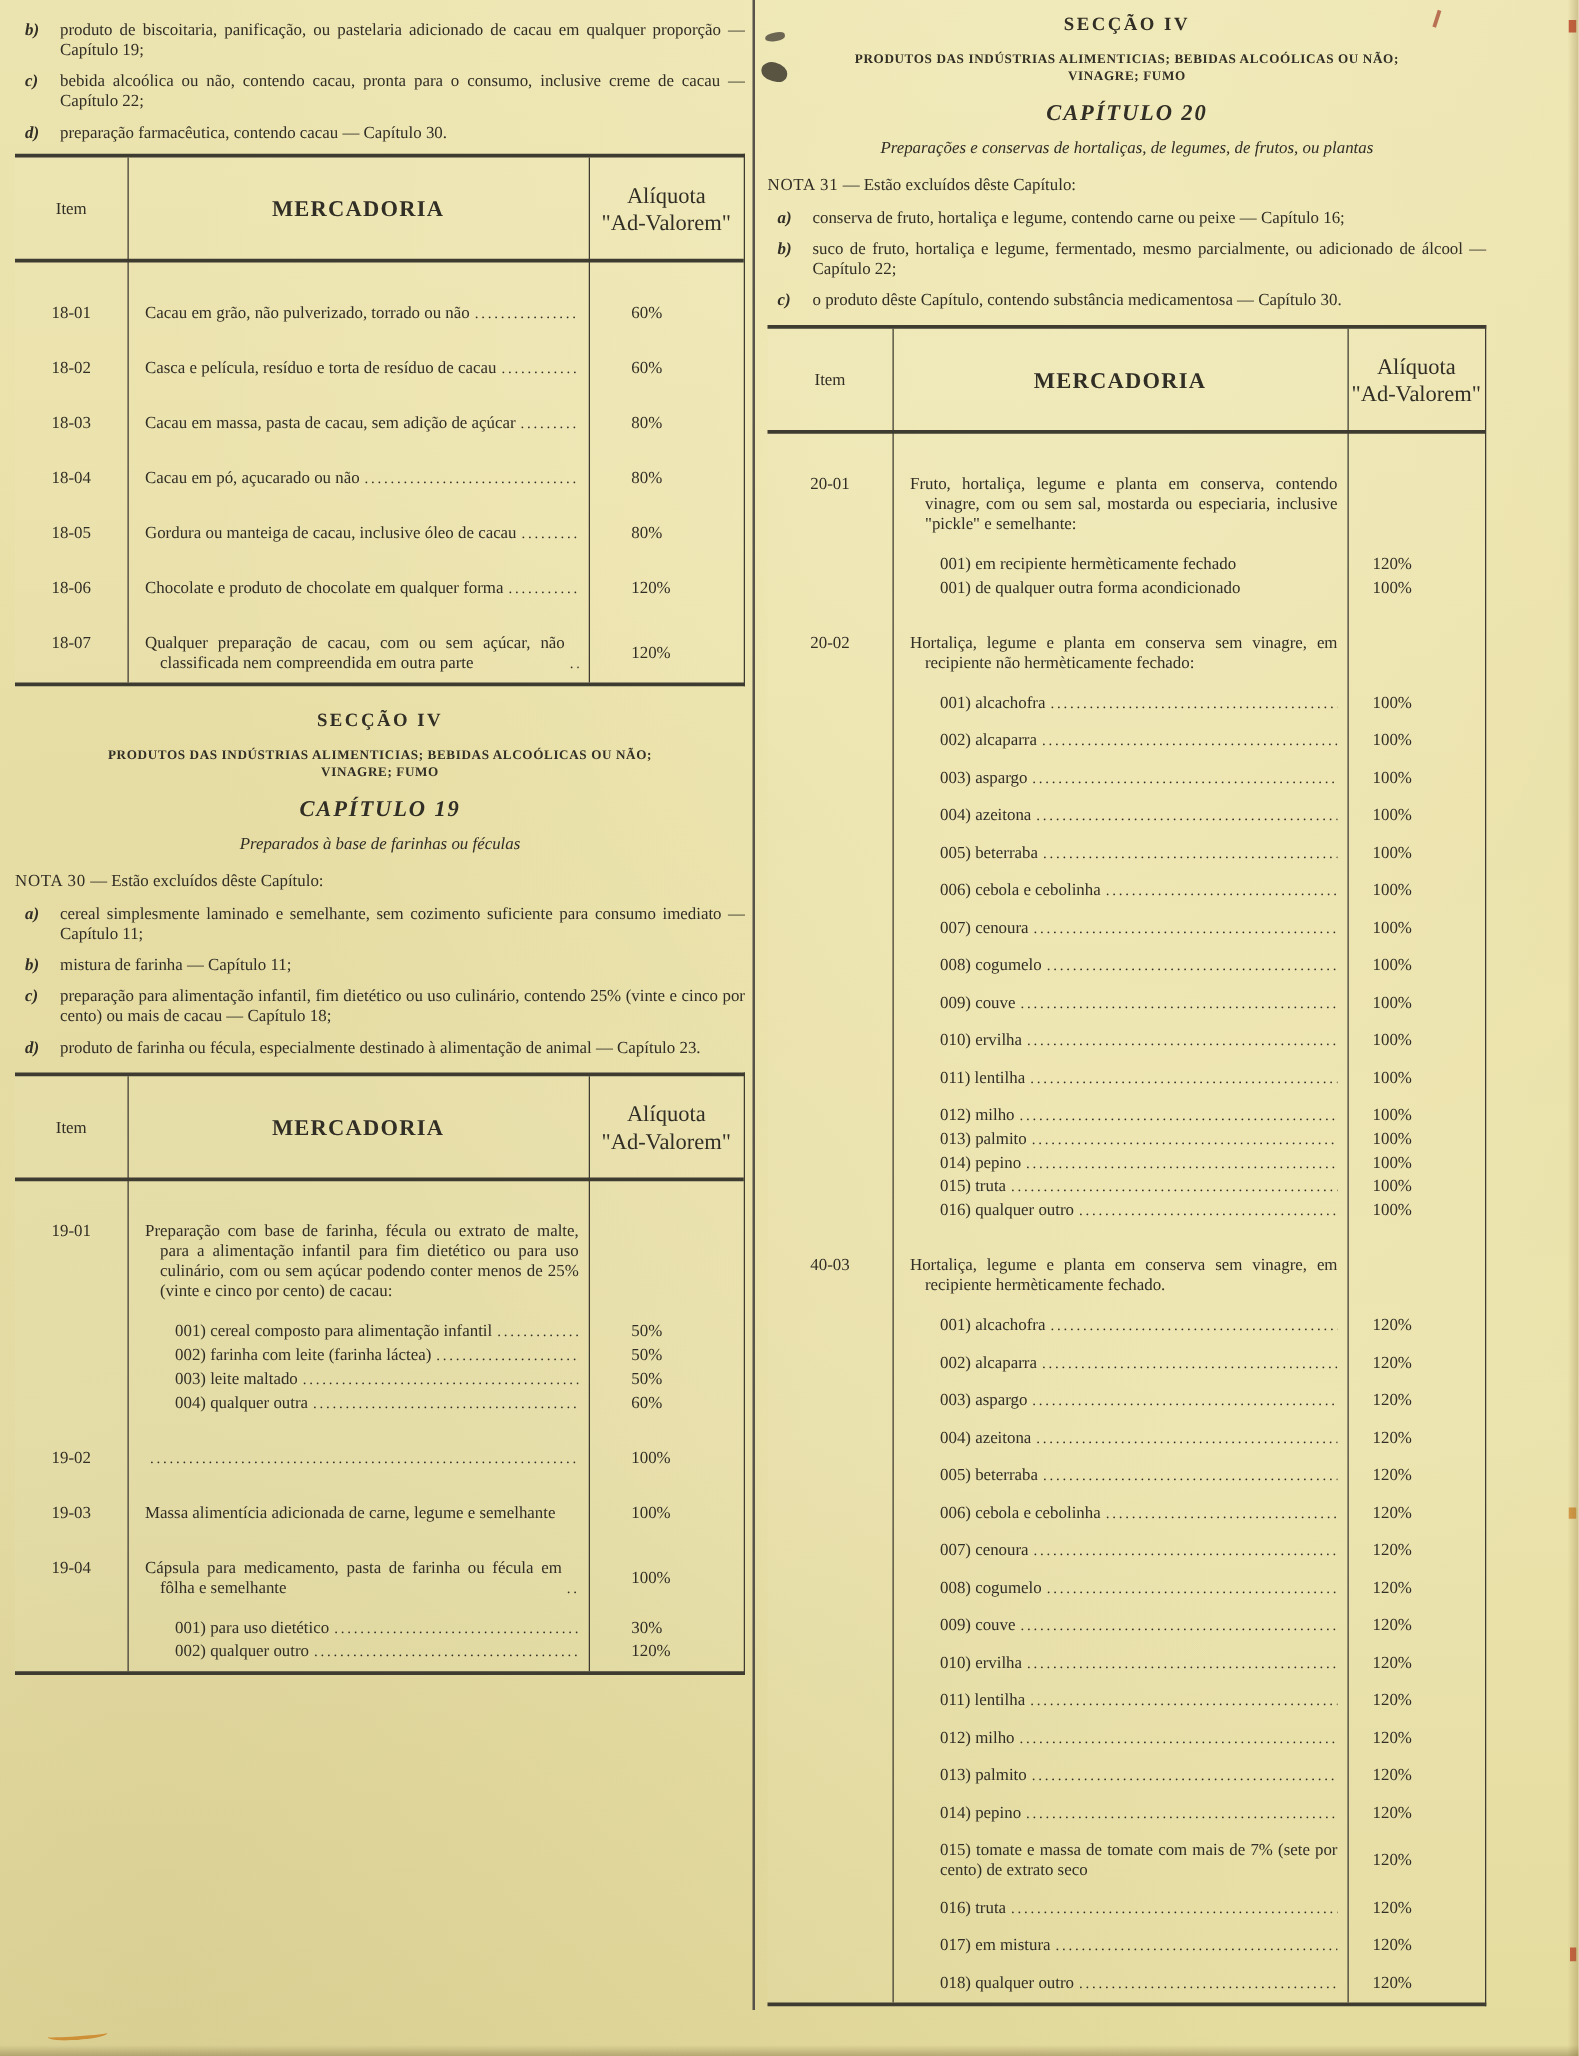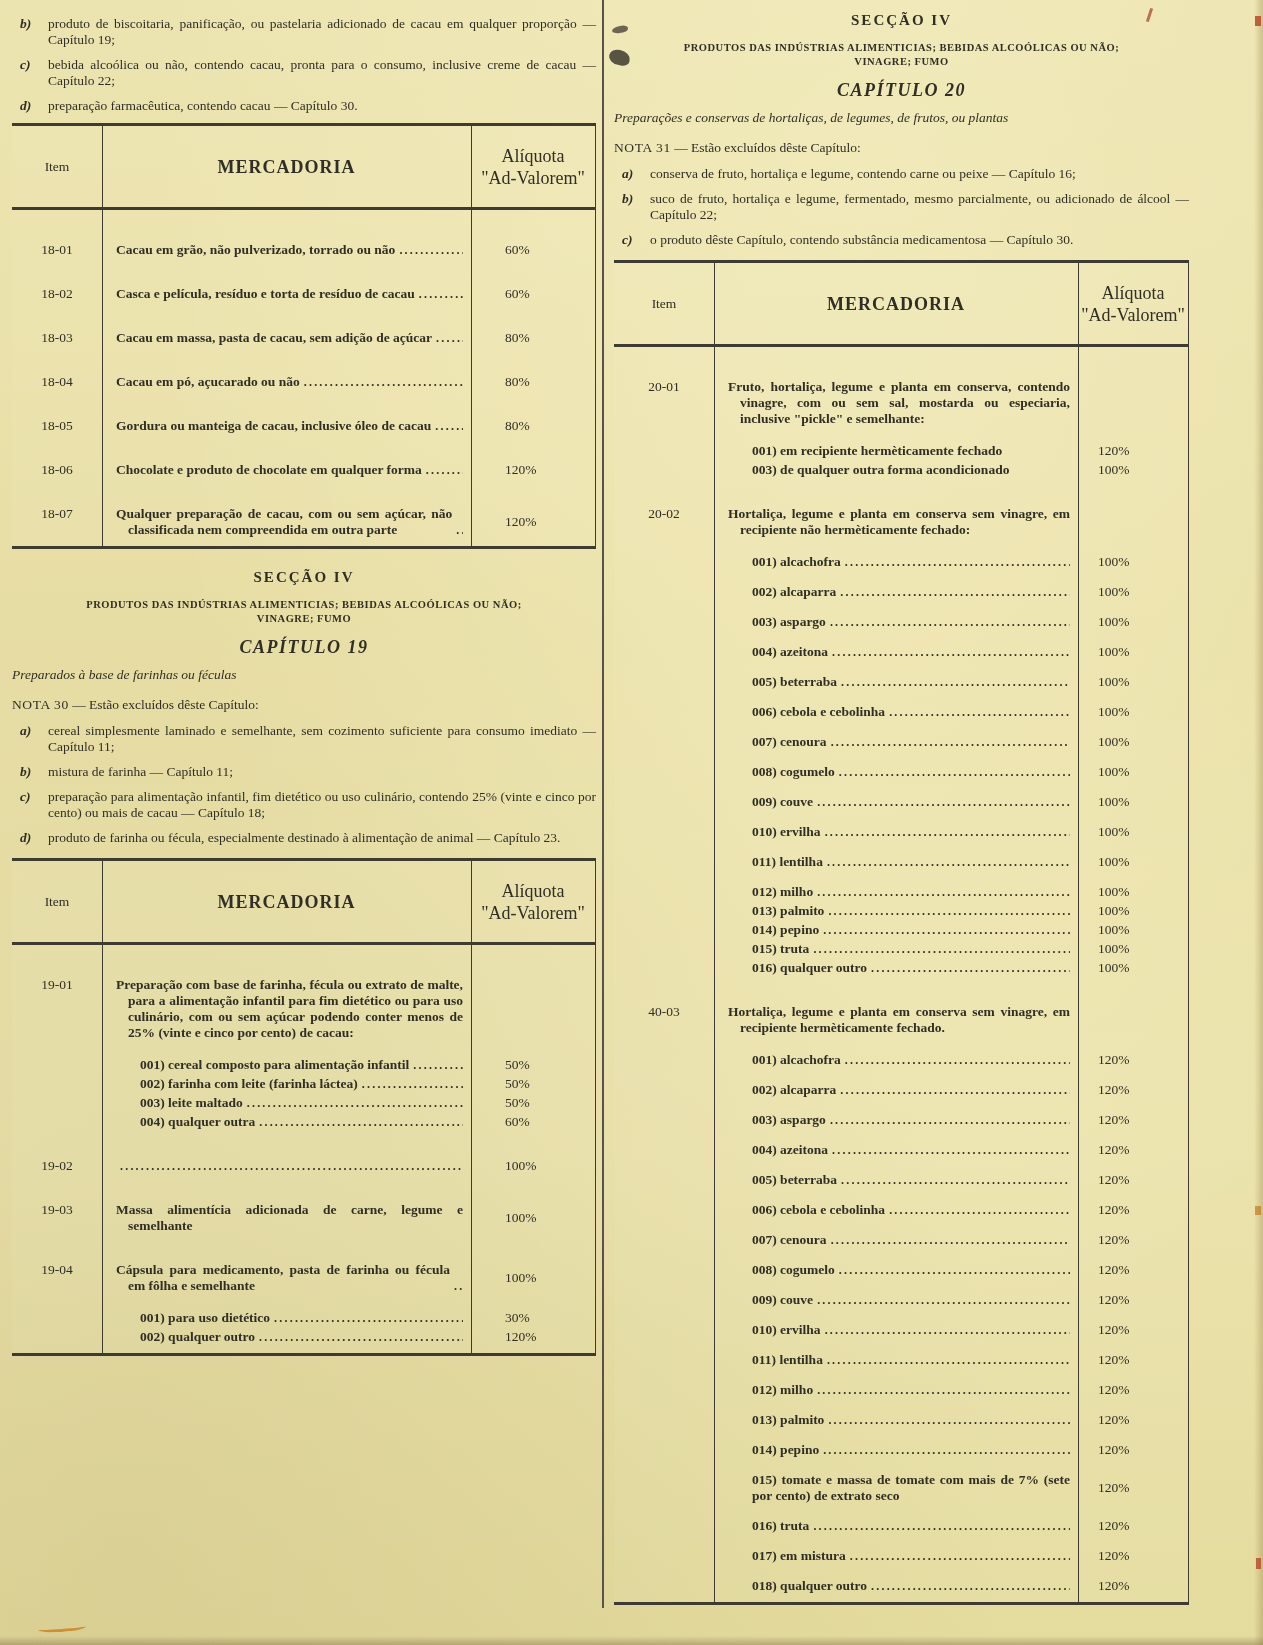--- a/index.html
+++ b/index.html
@@ -22,21 +22,21 @@
   
   .note-item{display:flex;margin-bottom:9px;}
   .note-letter{flex:0 0 36px;padding-left:8px;font-weight:bold;font-style:italic;}
   .note-text{flex:1;text-align:justify;}
 
   
   .sec-block{margin:20px 0 12px;}
   .sec-title{font-size:15px;font-weight:bold;letter-spacing:2px;text-align:center;margin-bottom:13px;}
   .sec-sub{font-size:10.5px;font-weight:bold;letter-spacing:0.5px;line-height:14px;text-align:center;margin-bottom:13px;}
   .chap{font-size:18px;font-weight:bold;font-style:italic;letter-spacing:1.5px;text-align:center;margin-bottom:12px;}
-  .chap-sub{font-size:13.5px;font-style:italic;margin-bottom:14px;}
+  .chap-sub{font-size:13.5px;font-style:italic;text-align:center;margin-bottom:14px;}
   .nota-line{margin-bottom:10px;}
   .nota-label{letter-spacing:0.6px;}
 
   
   .tbl{position:relative;border-top:3px solid #3e3b30;border-bottom:3px solid #3e3b30;border-right:1px solid #3e3b30;background:rgba(255,252,230,0.06);}
   .tbl-left{--c1:90px;--c3:124px;margin-top:6px;}
   .tbl-right{--c1:100px;--c3:110px;}
   .vl{position:absolute;top:0;bottom:0;width:1px;background:#3e3b30;}
   .vl1{left:var(--c1);}
   .vl2{left:calc(100% - var(--c3));}
@@ -44,21 +44,21 @@
   .th-merc{font-weight:bold;letter-spacing:1px;font-size:18px;}
   .th-rate{font-size:18px;line-height:22px;}
   .tbody{padding:32px 0 8px;}
   .trow{display:grid;grid-template-columns:var(--c1) 1fr var(--c3);}
   .trow.main > div{padding-top:28px;}
   .tbody .trow.main:first-child > div{padding-top:0;}
   .trow.sub > div{padding-top:14px;}
   .trow.sub.tight > div{padding-top:3px;}
   .trow.sub.first > div{padding-top:16px;}
   .c-item{text-align:center;}
-  .c-merc{display:flex;align-items:flex-end;padding-left:14px;padding-right:8px;min-width:0;font-weight:bold;}
+  .c-merc{display:flex;align-items:flex-end;padding-left:14px;padding-right:8px;min-width:0;}
   .trow.sub .c-merc{padding-left:38px;}
   .mtext{text-align:justify;}
   .trow.main .mtext{padding-left:12px;text-indent:-12px;}
   .dots{flex:1 1 12px;min-width:0;overflow:hidden;white-space:nowrap;align-self:flex-end;letter-spacing:2.2px;margin-left:4px;font-size:12px;}
   .c-rate{display:flex;align-items:center;padding-left:34px;}
   .tbl-right .c-rate{padding-left:20px;}
 
   
   .smudge-a{position:absolute;left:612px;top:26px;width:16px;height:7px;background:#4a443a;border-radius:60% 40% 50% 50%;opacity:.8;transform:rotate(-8deg);}
   .smudge-b{position:absolute;left:609px;top:50px;width:21px;height:15px;background:#3e382e;border-radius:50% 60% 40% 55%;opacity:.85;transform:rotate(12deg);}
@@ -341,21 +341,21 @@
         <div class="trow sub tight first">
           <div class="c-item"></div>
           <div class="c-merc">
             <div class="mtext">001) em recipiente hermèticamente fechado</div>
           </div>
           <div class="c-rate">120%</div>
         </div>
         <div class="trow sub tight">
           <div class="c-item"></div>
           <div class="c-merc">
-            <div class="mtext">003) de qualquer outra forma acondicionado</div>
+            <div class="mtext">001) de qualquer outra forma acondicionado</div>
           </div>
           <div class="c-rate">100%</div>
         </div>
         <div class="trow main">
           <div class="c-item">20-02</div>
           <div class="c-merc">
             <div class="mtext">Hortaliça, legume e planta em conserva sem vinagre, em recipiente não hermèticamente fechado:</div>
           </div>
           <div class="c-rate"></div>
         </div>

